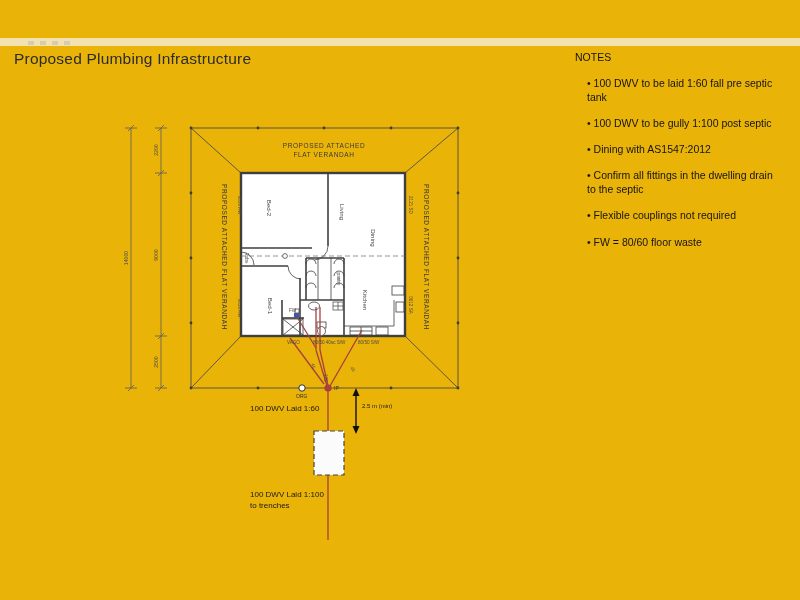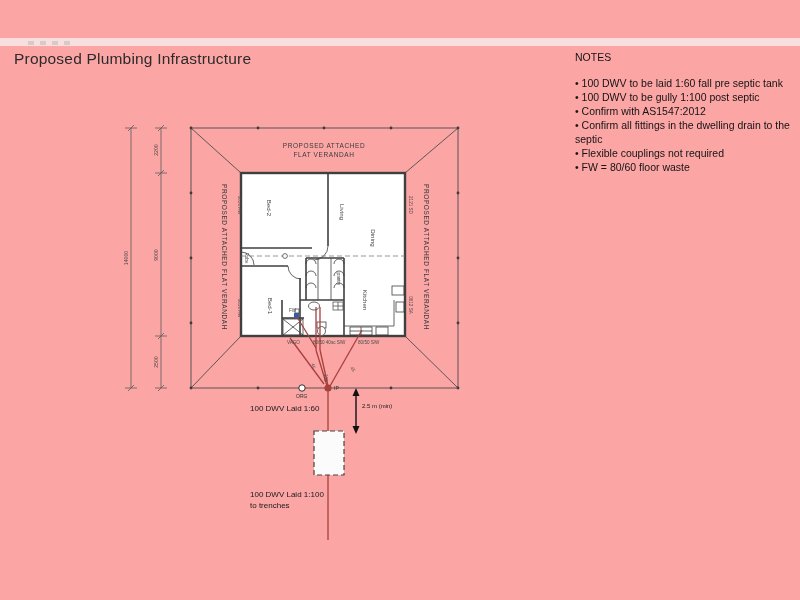--- a/index.html
+++ b/index.html
@@ -1,24 +1,24 @@
 <!DOCTYPE html>
 <html><head>
 <meta charset="utf-8">
 <style>
   html,body{margin:0;padding:0;background:#e8e8e8;}
-  #canvas{position:relative;width:800px;height:600px;background:#fca5a5;overflow:hidden;
+  #canvas{position:relative;width:800px;height:600px;background:#eab308;overflow:hidden;
           font-family:"Liberation Sans", sans-serif;color:#1f1f1f;}
   .title{position:absolute;left:14px;top:50px;font-size:15.5px;letter-spacing:.2px;color:#2b2b2b;}
   .smudge1{position:absolute;left:28px;top:41px;width:46px;height:4px;
            background:repeating-linear-gradient(90deg,#b9b9b9 0 6px,transparent 6px 12px);opacity:.55;}
   .smudge2{position:absolute;left:0;top:38px;width:800px;height:8px;background:#f6f6f6;opacity:.7;}
   .notes{position:absolute;left:575px;top:50px;width:220px;font-size:10.5px;line-height:1.34;color:#141414;}
   .notes .heading{margin-bottom:12px;}
-  .notes .item{margin:0;}
+  .notes .item{margin:12px;}
   svg{position:absolute;left:0;top:0;}
   svg text{font-family:"Liberation Sans", sans-serif;fill:#2e2e2e;}
   .plan-lbl{font-size:6.5px;letter-spacing:.6px;fill:#3a3a3a;}
   .room-lbl{font-size:6.2px;fill:#3a3a3a;}
   .tiny-lbl{font-size:4.6px;fill:#4a4a4a;}
   .dim-lbl{font-size:5.2px;fill:#4a4a4a;}
   .pipe-lbl{font-size:5px;}
   .lay-lbl{font-size:8px;fill:#1a1a1a;}
   .arrow-lbl{font-size:6px;fill:#1a1a1a;}
 </style>
@@ -29,21 +29,21 @@
 
   <div class="smudge2"></div>
   <div class="smudge1"></div>
 
   <div class="title">Proposed Plumbing Infrastructure</div>
 
   <div class="notes">
     <div class="heading">NOTES</div>
     <div class="item">• 100 DWV to be laid 1:60 fall pre septic tank</div>
     <div class="item">• 100 DWV to be gully 1:100 post septic</div>
-    <div class="item">• Confirm with AS1547:2012</div>
+    <div class="item">• Dining with AS1547:2012</div>
     <div class="item">• Confirm all fittings in the dwelling drain to the septic</div>
     <div class="item">• Flexible couplings not required</div>
     <div class="item">• FW = 80/60 floor waste</div>
   </div>
 
   <svg width="800" height="600" viewBox="0 0 800 600">
 
     <g stroke="#5a5a5a" stroke-width="0.8">
       <line x1="131" y1="128" x2="131" y2="388"></line>
       <line x1="125" y1="128" x2="137" y2="128"></line>

